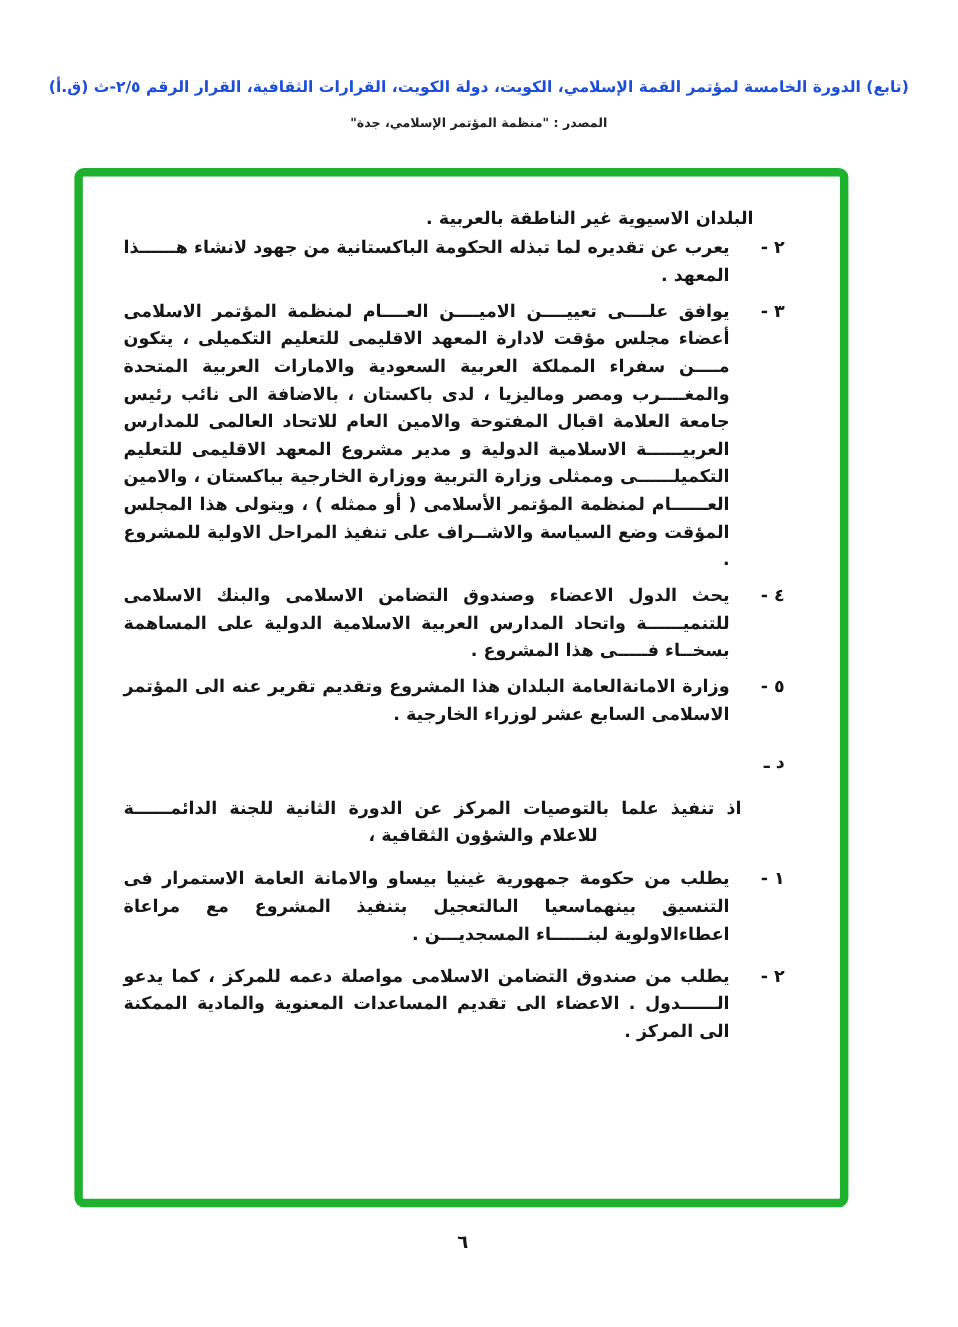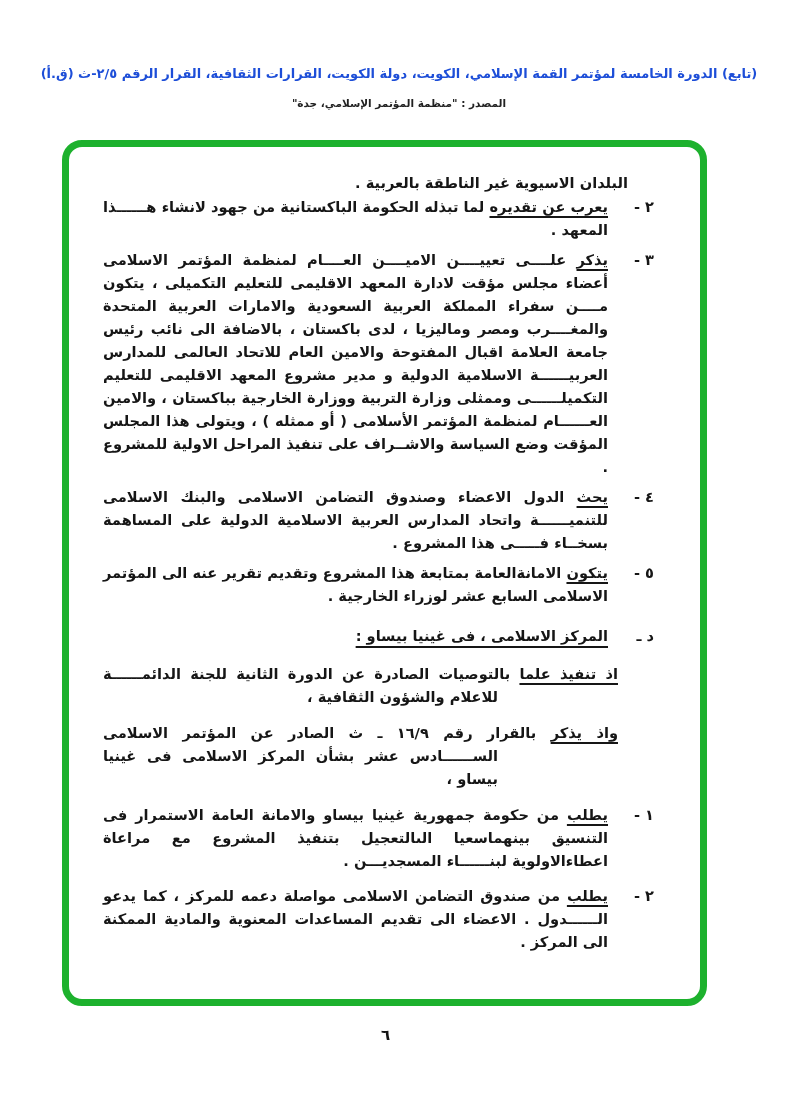--- a/index.html
+++ b/index.html
@@ -13,41 +13,40 @@
     font-size:13px;font-weight:700;color:#1d4ed8;
     letter-spacing:0;
   }
   .hdr2{
     position:absolute;top:97px;left:120px;right:120px;
     direction:rtl;text-align:center;
     font-size:10.5px;font-weight:700;color:#222;
   }
   .frame{
     position:absolute;left:62px;top:140px;width:631px;height:852px;
-    border:7px solid #1db12d;border-radius:20px;background:#fff;
+    border:7px solid #1db12d;border-radius:8px;background:#fff;
   }
   .content{
     position:absolute;top:0;left:0;right:0;bottom:0;
     padding:24px 46px 0 34px;
     direction:rtl;unicode-bidi:embed;
     font-size:14.6px;line-height:23px;font-weight:700;color:#161616;
     overflow:hidden;
   }
   .intro{
     text-align:right;margin-left:0;margin-right:26px;margin-bottom:1px;
   }
   .item{display:flex;margin-bottom:7px;}
   .marker{
     flex:0 0 46px;text-align:right;white-space:nowrap;
   }
   .itembody{
     flex:1;text-align:justify;
   }
   .lead{
-    text-decoration:underline;
     text-decoration-thickness:1.5px;
     text-underline-offset:4px;
   }
   .heading{display:flex;margin-top:17px;margin-bottom:15px;}
   .heading .marker{text-underline-offset:5px;}
   .heading .title{
     text-decoration:underline;text-decoration-thickness:1.5px;
     text-underline-offset:5px;
   }
   .pre{
@@ -73,46 +72,43 @@
     <div class="intro">البلدان الاسيوية غير الناطقة بالعربية .</div>
 
     <div class="item">
       <span class="marker">٢ -</span>
       <span class="itembody"><span class="lead">يعرب عن تقديره</span>
         <span>لما تبذله الحكومة الباكستانية من جهود لانشاء هــــــذا المعهد .</span></span>
     </div>
 
     <div class="item">
       <span class="marker">٣ -</span>
-      <span class="itembody"><span class="lead">يذكر</span>
+      <span class="itembody"><span class="lead">يوافق</span>
         <span>علــــى تعييــــن الاميــــن العــــام لمنظمة المؤتمر الاسلامى أعضاء مجلس مؤقت لادارة المعهد الاقليمى للتعليم التكميلى ، يتكون مــــن سفراء المملكة العربية السعودية والامارات العربية المتحدة والمغــــرب ومصر وماليزيا ، لدى باكستان ، بالاضافة الى نائب رئيس جامعة العلامة اقبال المفتوحة والامين العام للاتحاد العالمى للمدارس العربيــــــة الاسلامية الدولية و مدير مشروع المعهد الاقليمى للتعليم التكميلــــــى وممثلى وزارة التربية ووزارة الخارجية بباكستان ، والامين العــــــام لمنظمة المؤتمر الأسلامى ( أو ممثله ) ، ويتولى هذا المجلس المؤقت وضع السياسة والاشــراف على تنفيذ المراحل الاولية للمشروع .</span></span>
     </div>
 
     <div class="item">
       <span class="marker">٤ -</span>
       <span class="itembody"><span class="lead">يحث</span>
         <span>الدول الاعضاء وصندوق التضامن الاسلامى والبنك الاسلامى للتنميــــــة واتحاد المدارس العربية الاسلامية الدولية على المساهمة بسخــاء فـــــى هذا المشروع .</span></span>
     </div>
 
     <div class="item">
       <span class="marker">٥ -</span>
-      <span class="itembody"><span class="lead">يتكون</span>
-        <span>الامانةالعامة بمتابعة هذا المشروع وتقديم تقرير عنه الى المؤتمر الاسلامى السابع عشر لوزراء الخارجية .</span></span>
+      <span class="itembody"><span class="lead">وزارة</span>
+        <span>الامانةالعامة البلدان هذا المشروع وتقديم تقرير عنه الى المؤتمر الاسلامى السابع عشر لوزراء الخارجية .</span></span>
     </div>
 
     <div class="heading">
       <span class="marker">د ـ</span>
-      <span class="title">المركز الاسلامى ، فى غينيا بيساو :</span>
     </div>
 
     <div class="pre"><span class="lead">اذ تنفيذ علما</span>
-      <span>بالتوصيات الصادرة عن الدورة الثانية للجنة الدائمــــــة للاعلام والشؤون الثقافية ،</span></div>
+      <span>بالتوصيات المركز عن الدورة الثانية للجنة الدائمــــــة للاعلام والشؤون الثقافية ،</span></div>
 
-    <div class="pre"><span class="lead">واذ يذكر</span>
-      <span>بالقرار رقم ١٦/٩ ـ ث الصادر عن المؤتمر الاسلامى الســــــادس عشر بشأن المركز الاسلامى فى غينيا بيساو ،</span></div>
 
 
     <div class="item req">
       <span class="marker">١ -</span>
       <span class="itembody"><span class="lead">يطلب</span>
         <span>من حكومة جمهورية غينيا بيساو والامانة العامة الاستمرار فى التنسيق بينهماسعيا الىالتعجيل بتنفيذ المشروع مع مراعاة اعطاءالاولوية لبنــــــاء المسجديـــن .</span></span>
     </div>
 
     <div class="item req">
       <span class="marker">٢ -</span>

